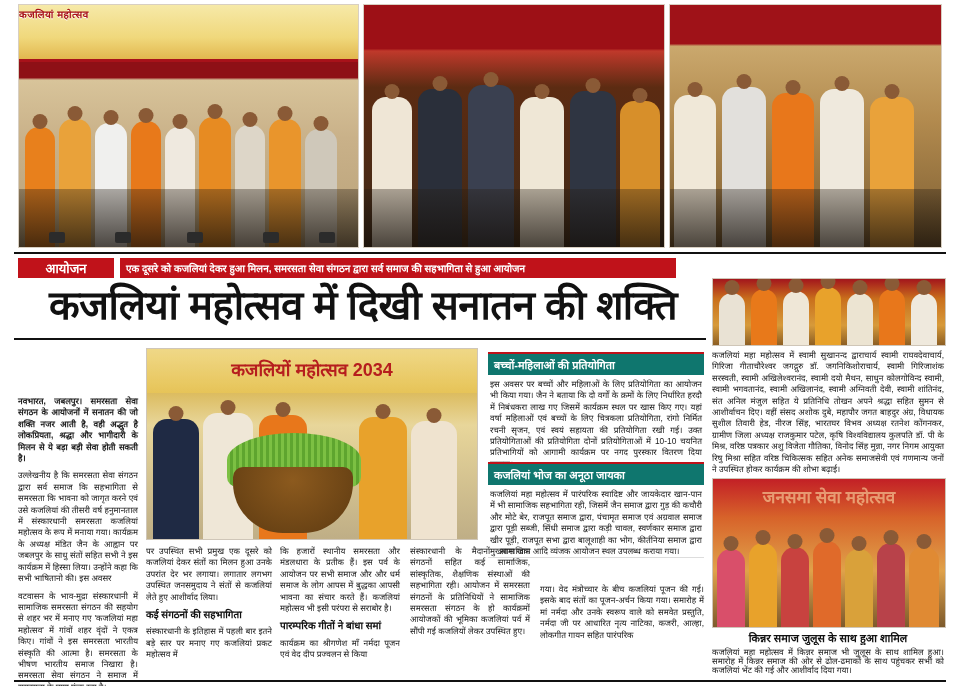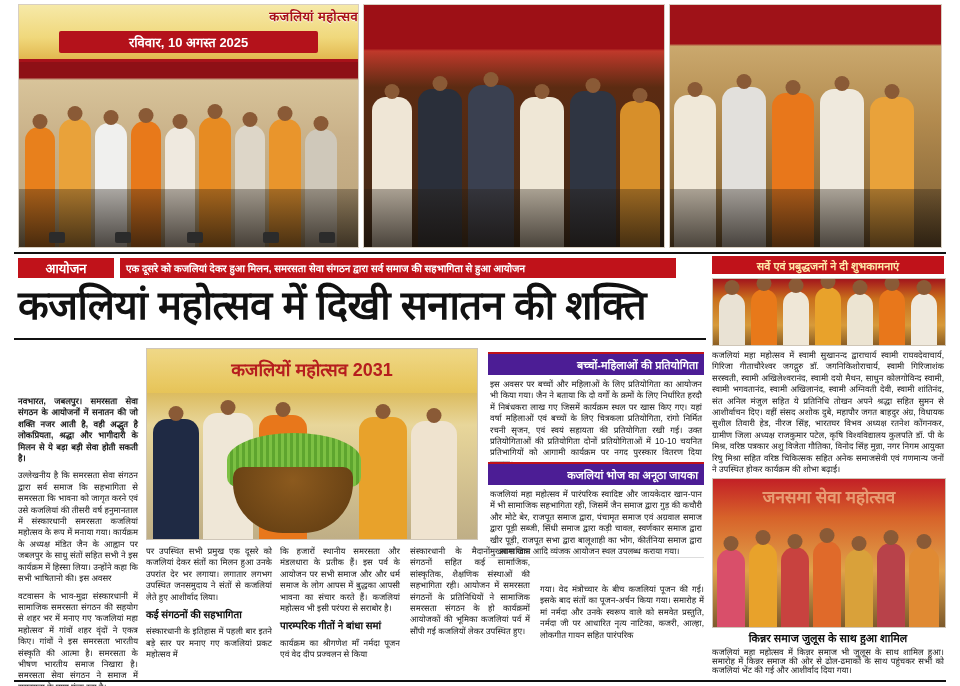--- a/index.html
+++ b/index.html
@@ -27,22 +27,22 @@
     position:absolute;inset:0;
     background:
       linear-gradient(180deg,#b4121b 0%,#b4121b 22%,#8e1016 23%,#8e1016 30%, #d8c49a 31%, #c9b189 55%, #b8a178 100%);
   }
   .banner{
     position:absolute;left:0;right:0;top:0;height:54px;
     background:linear-gradient(180deg,#f6e9a8 0%,#f0d87c 60%,#e2b84f 100%);
     border-bottom:3px solid #a8121a;
   }
   .banner-txt{
-    position:absolute;left:0;right:0;top:2px;text-align:right;
-    font-size:13px;font-weight:bold;color:#a8121a;letter-spacing:.5px;
+    position:absolute;left:0;right:0;top:2px;text-align:left;
+    font-size:10px;font-weight:bold;color:#a8121a;letter-spacing:.5px;
     text-shadow:0 1px 0 #fff;
     white-space:nowrap;overflow:hidden;
   }
   .banner-sub{
     position:absolute;left:0;right:0;top:26px;text-align:center;
     font-size:13px;font-weight:bold;color:#ffffff;
     background:#b4121b;margin:0 40px;border-radius:2px;padding:2px 0;
     white-space:nowrap;overflow:hidden;
   }
   
@@ -73,21 +73,21 @@
   }
   .greet{
     position:absolute;left:712px;top:256px;width:232px;height:18px;
     background:#c0121a;color:#ffe9a8;font-size:11px;font-weight:bold;
     display:flex;align-items:center;justify-content:center;white-space:nowrap;overflow:hidden;
   }
 
   .headline{
     position:absolute;left:18px;top:282px;width:690px;
     font-size:40px;line-height:46px;font-weight:bold;color:#111;
-    letter-spacing:-0.5px;white-space:nowrap;
+    letter-spacing:-0.5px;white-space:nowrap;text-align:center;
   }
   .rule2{position:absolute;left:14px;top:338px;width:692px;height:2px;background:#111;}
 
   
   .col{
     position:absolute;font-size:8.4px;line-height:11.4px;color:#1a1a1a;
     text-align:justify;
   }
   .col p{margin:0 0 6px 0;}
   .byline{font-weight:bold;}
@@ -121,22 +121,22 @@
     position:absolute;left:80px;bottom:52px;width:134px;height:54px;
     background:repeating-linear-gradient(90deg,#7cc043 0 3px,#5ea52f 3px 6px);
     border-radius:50% 50% 10px 10px;
   }
 
   
   .redbox{
     position:absolute;border-top:2px solid #c0121a;border-bottom:1px solid #ddd;
   }
   .redbox h3{
-    margin:0;background:#4c1d95;color:#fff;font-size:11px;font-weight:bold;
-    padding:3px 6px;text-align:right;white-space:nowrap;overflow:hidden;
+    margin:0;background:#0f766e;color:#fff;font-size:11px;font-weight:bold;
+    padding:3px 6px;text-align:left;white-space:nowrap;overflow:hidden;
   }
   .redbox .body{font-size:8.4px;line-height:11.4px;color:#1a1a1a;padding:4px 2px 0 2px;text-align:justify;}
   .rb1{left:488px;top:352px;width:216px;}
   .rb2{left:488px;top:462px;width:216px;}
 
   
   .rail-photo{
     position:absolute;left:712px;top:278px;width:232px;height:66px;
     background:linear-gradient(180deg,#a3161c 0%,#c96f1c 30%,#d79a3a 70%,#8d5f24 100%);
     overflow:hidden;border:1px solid #cfc6b8;
@@ -176,21 +176,20 @@
 <body>
 
 <div class="page">
 
   <div class="photo-strip">
 
     <div class="photo p1">
       <div class="stage-bg"></div>
       <div class="banner"></div>
       <div class="banner-txt">कजलियां महोत्सव</div>
-      <div class="banner-sub">रविवार, 10 अगस्त 2025</div>
       <div class="crowd">
         <div class="fig" style="left:6px;width:30px;height:120px;background:#e8801c">
             <span class="hd"></span>
           </div>
         <div class="fig" style="left:40px;width:32px;height:128px;background:#e9a23a">
             <span class="hd"></span>
           </div>
         <div class="fig" style="left:76px;width:32px;height:124px;background:#f0f0ee">
             <span class="hd"></span>
           </div>
@@ -265,27 +264,26 @@
             <span class="hd"></span>
           </div>
       </div>
       <div class="stage-floor"></div>
     </div>
   </div>
 
   <div class="hrule"></div>
   <div class="kicker">आयोजन</div>
   <div class="kicker-line">एक दूसरे को कजलियां देकर हुआ मिलन, समरसता सेवा संगठन द्वारा सर्व समाज की सहभागिता से हुआ आयोजन</div>
-  <div class="greet">सर्वे एवं प्रबुद्धजनों ने दी शुभकामनाएं</div>
 
   <div class="headline">कजलियां महोत्सव में दिखी सनातन की शक्ति</div>
   <div class="rule2"></div>
 
   <div class="mid-photo">
-    <div class="mid-banner">कजलियों महोत्सव 2031</div>
+    <div class="mid-banner">कजलियों महोत्सव 2034</div>
     <div class="fig" style="left:6px;width:46px;height:120px;background:#1f2a44">
         <span class="hd"></span>
       </div>
     <div class="fig" style="left:56px;width:50px;height:126px;background:#efe7d7">
         <span class="hd"></span>
       </div>
     <div class="fig" style="left:112px;width:48px;height:124px;background:#e8771b">
         <span class="hd"></span>
       </div>
     <div class="fig" style="left:212px;width:48px;height:122px;background:#e8a22b">

